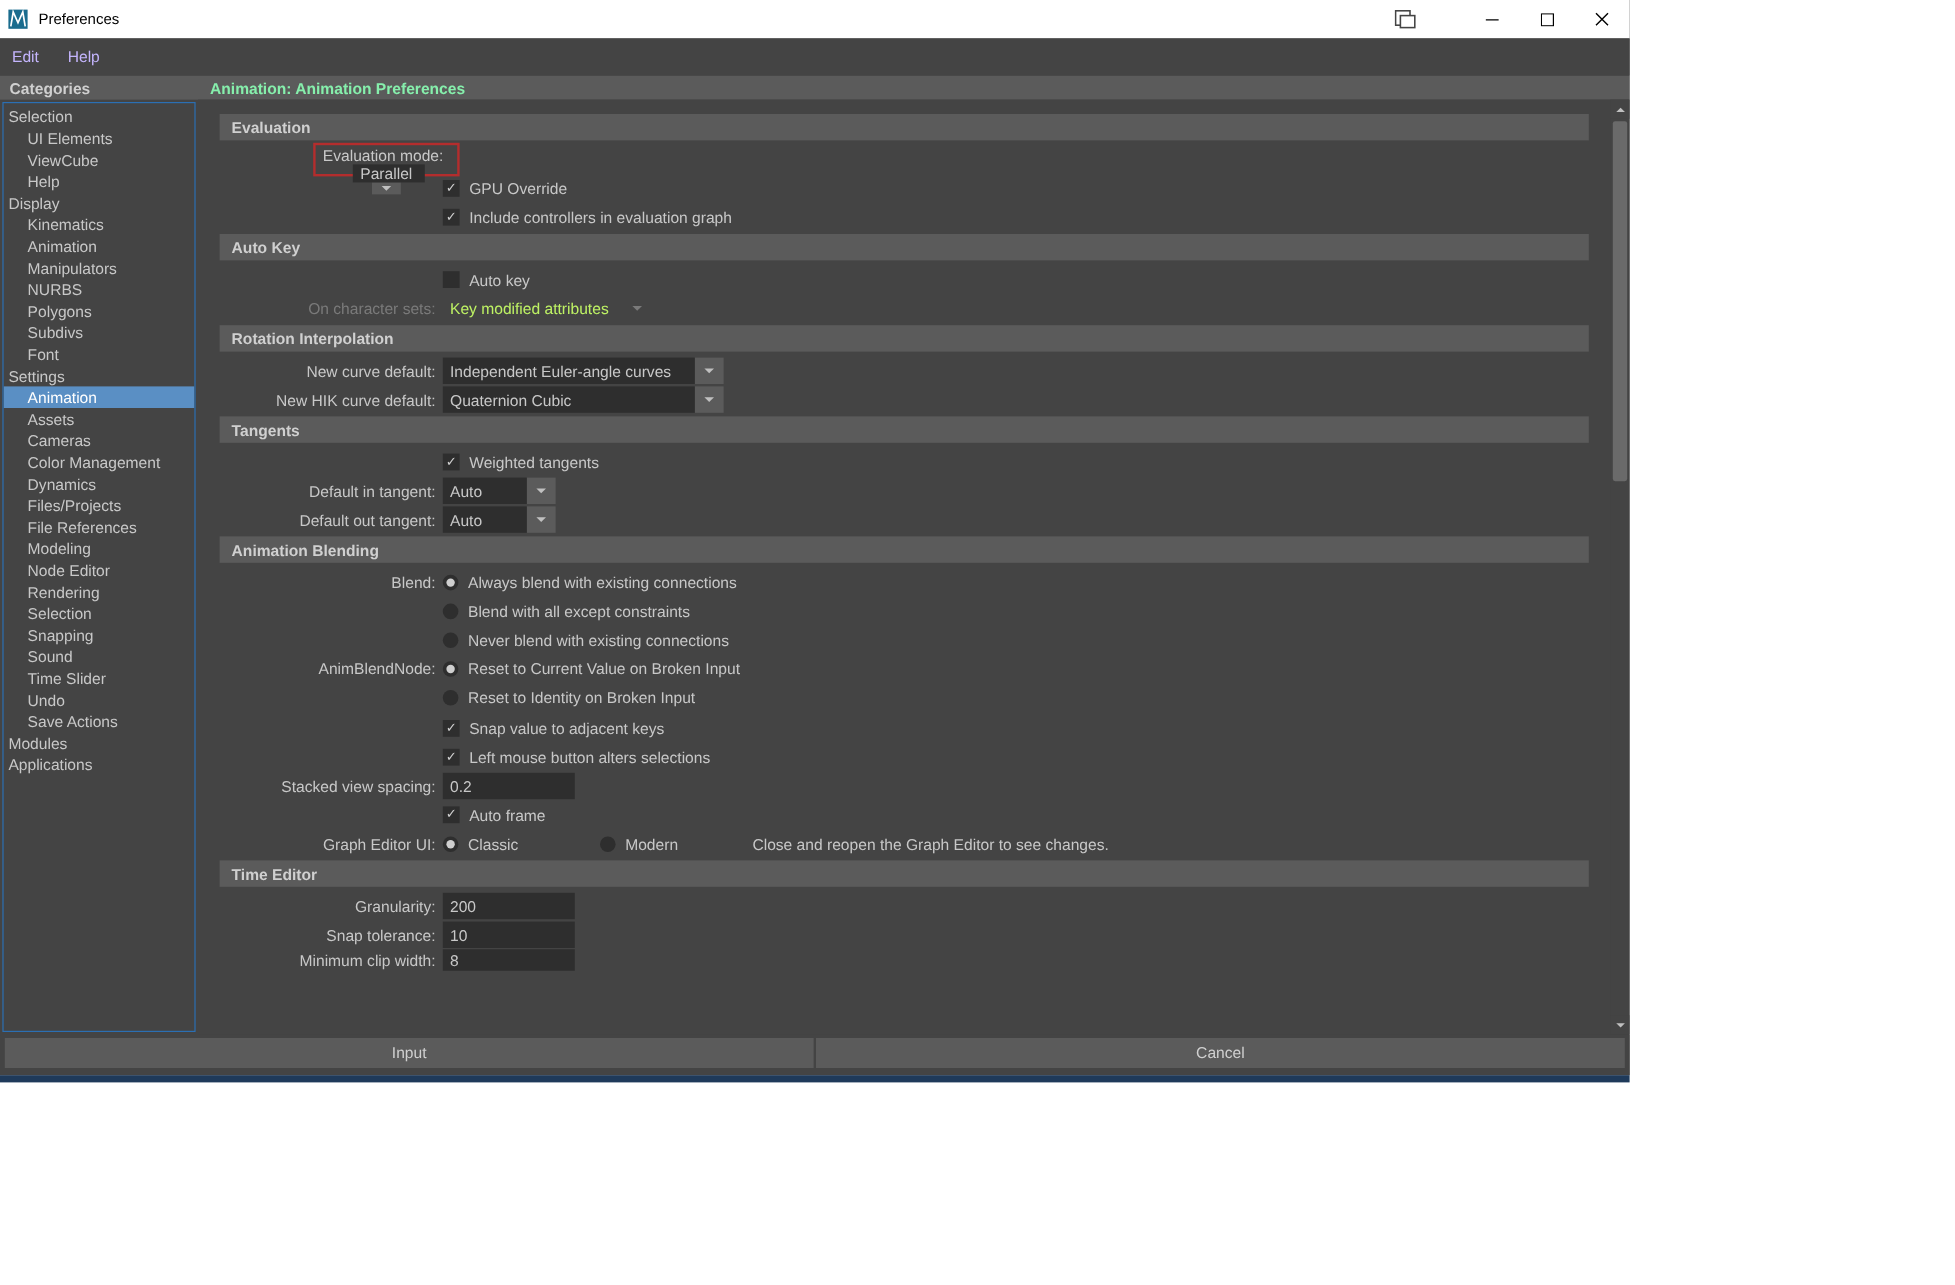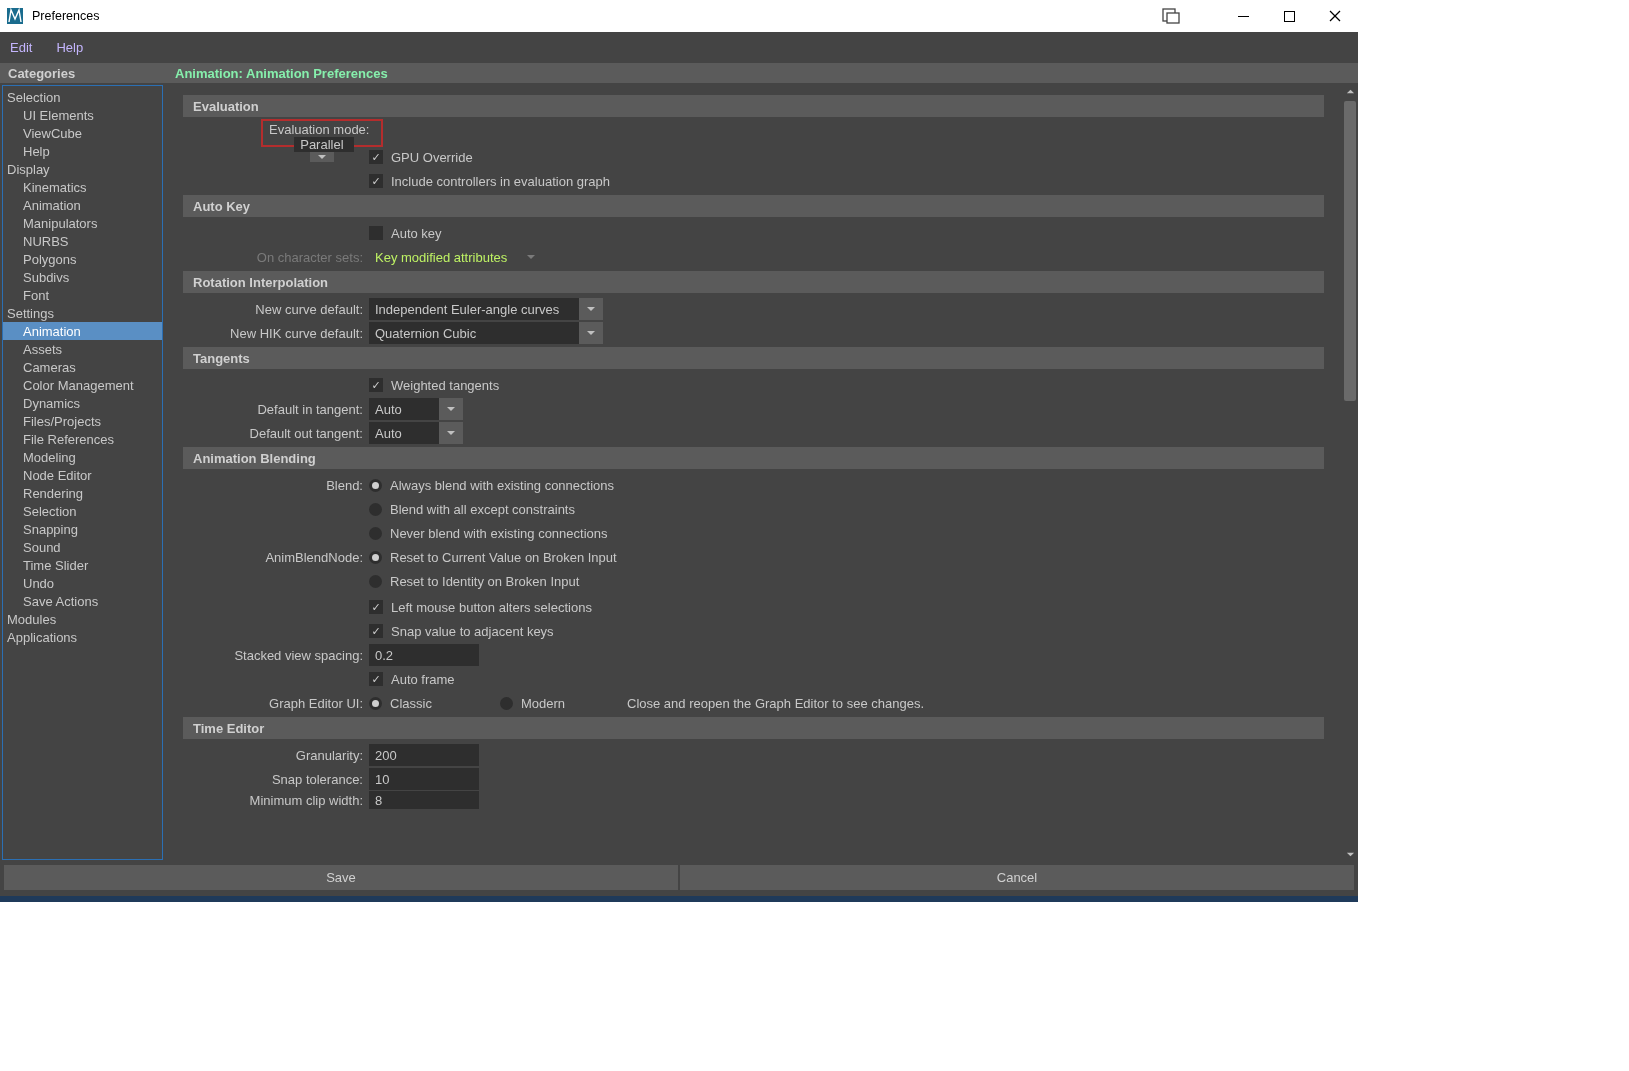--- a/index.html
+++ b/index.html
@@ -288,28 +288,28 @@
                 <div class="radio"></div>
                 <span>Reset to Identity on Broken Input</span>
               </div>
             </div>
           <div class="section-gap"></div>
 
           <div class="row">
               <div class="lbl"></div>
               <div class="ctrl-col">
                 <div class="checkbox checked"></div>
+                <span>Snap value to adjacent keys</span>
+              </div>
+            </div>
+          <div class="row">
+              <div class="lbl"></div>
+              <div class="ctrl-col">
+                <div class="checkbox checked"></div>
                 <span>Left mouse button alters selections</span>
-              </div>
-            </div>
-          <div class="row">
-              <div class="lbl"></div>
-              <div class="ctrl-col">
-                <div class="checkbox checked"></div>
-                <span>Snap value to adjacent keys</span>
               </div>
             </div>
           <div class="row">
               <div class="lbl">Stacked view spacing:</div>
               <div class="ctrl-col">
                 <div class="textinput">
                   <span>0.2</span>
                 </div>
               </div>
             </div>
@@ -370,18 +370,18 @@
               <svg width="9" height="9" viewBox="0 0 10 10">
                 <path d="M1 3 L5 7 L9 3 Z" fill="#c0c0c0"></path>
               </svg>
             </div>
         </div>
       </div>
     </div>
   </div>
 
   <div class="footer">
-    <button>Save</button>
+    <button>Input</button>
     <button>Cancel</button>
   </div>
 
 </div>
 <div class="bottom-bar"></div>
 
 </body></html>

